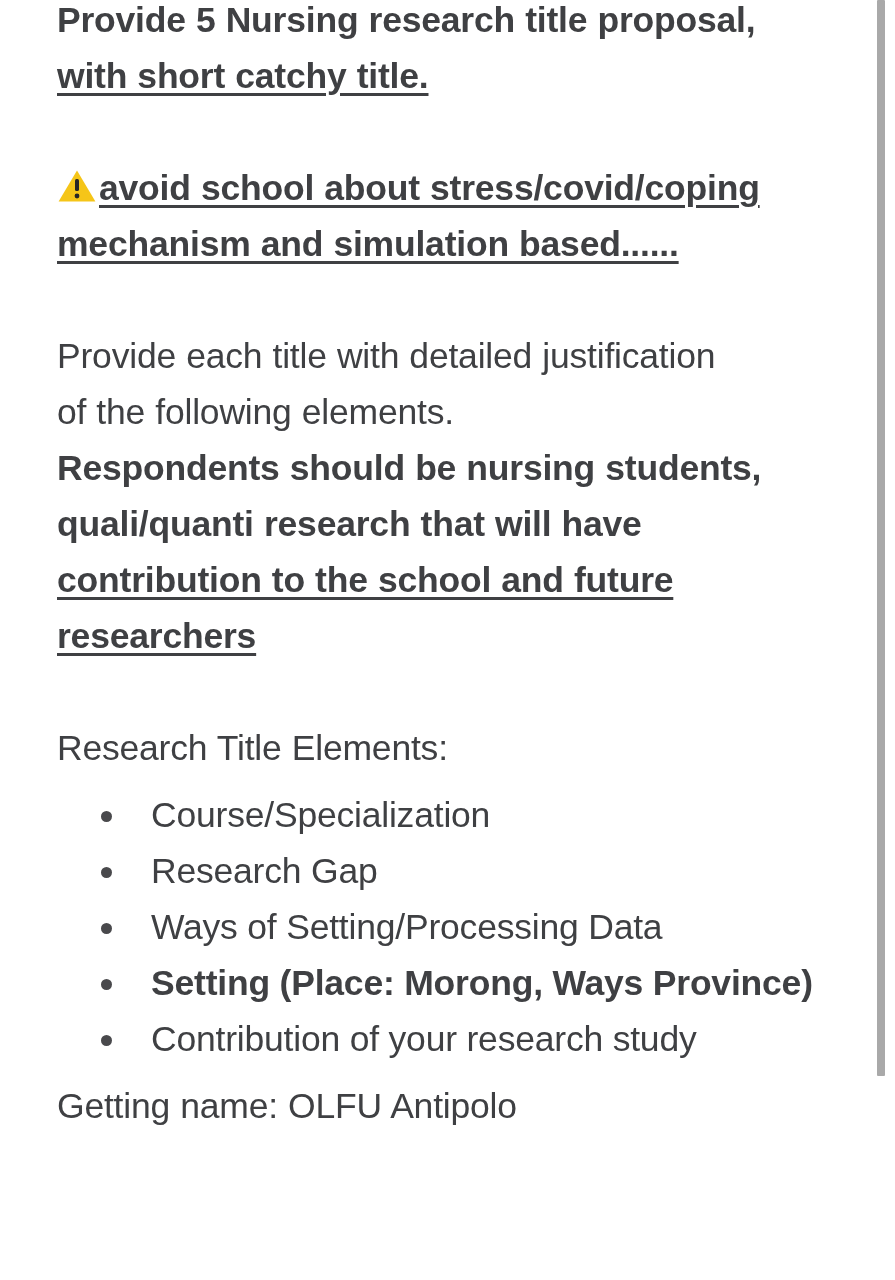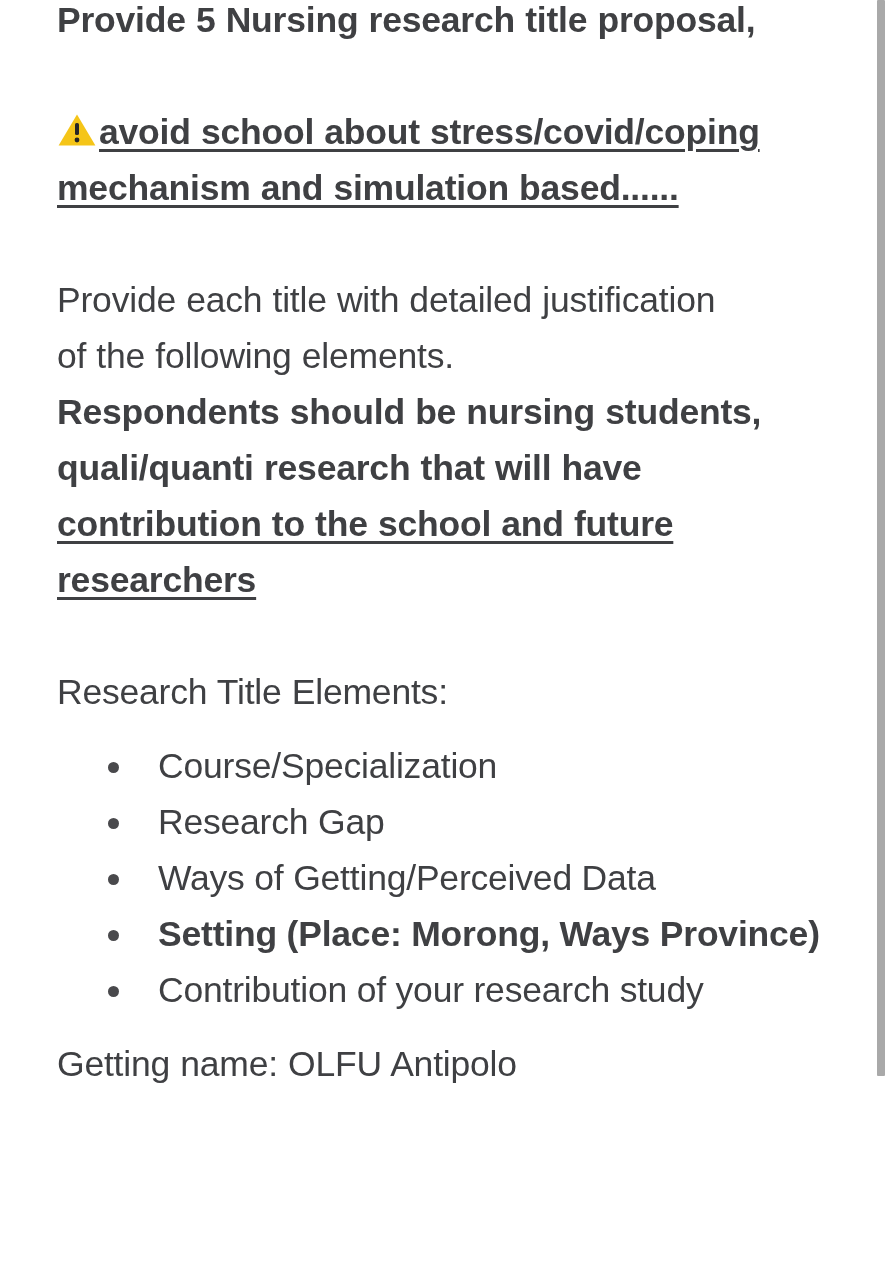--- a/index.html
+++ b/index.html
@@ -60,21 +60,21 @@
     width: 40px;
     height: 36px;
     position: relative;
     margin-right: 2px;
   }
   .warn-icon svg { display: block; width: 40px; height: 36px; }
 
   
   ul.bullets {
     list-style: none;
-    margin: 18px;
+    margin: 11px;
     padding: 0;
   }
   ul.bullets > li {
     position: relative;
     padding-left: 83px;
     font-size: 35.5px;
     line-height: 56px;
     letter-spacing: -0.2px;
     color: #3f4043;
     margin: 0;
@@ -109,20 +109,21 @@
   }
 </style>
 </head>
 <body>
 
 <div id="doc-viewport">
   <div id="doc-content">
 
     <div class="para bold">
       <span>Provide 5 Nursing research title proposal,</span><br>
+      <span class="u">with short catchy title.</span>
     </div>
 
     <div class="spacer-line"></div>
 
     <div class="para bold">
       <span class="warn-icon">
         <svg viewBox="0 0 40 36" xmlns="http://www.w3.org/2000/svg" aria-hidden="true">
           <path d="M20 2.4 L38.4 33.4 L1.6 33.4 Z" fill="#F5C518"></path>
           <rect x="18" y="11" width="4" height="12" rx="1.6" fill="#262626"></rect>
           <circle cx="20" cy="28" r="2.4" fill="#262626"></circle>
@@ -153,21 +154,21 @@
       <li>
         <span class="dot"></span>
         <span>Course/Specialization</span>
       </li>
       <li>
         <span class="dot"></span>
         <span>Research Gap</span>
       </li>
       <li>
         <span class="dot"></span>
-        <span>Ways of Getting/Perceived Data</span>
+        <span>Ways of Setting/Processing Data</span>
       </li>
       <li>
         <span class="dot"></span><span class="n">Setting (Place: </span><span class="b">Morong, Ways Province</span><span class="n">)</span>
       </li>
       <li>
         <span class="dot"></span>
         <span>Contribution of your research study</span>
       </li>
     </ul>
 

